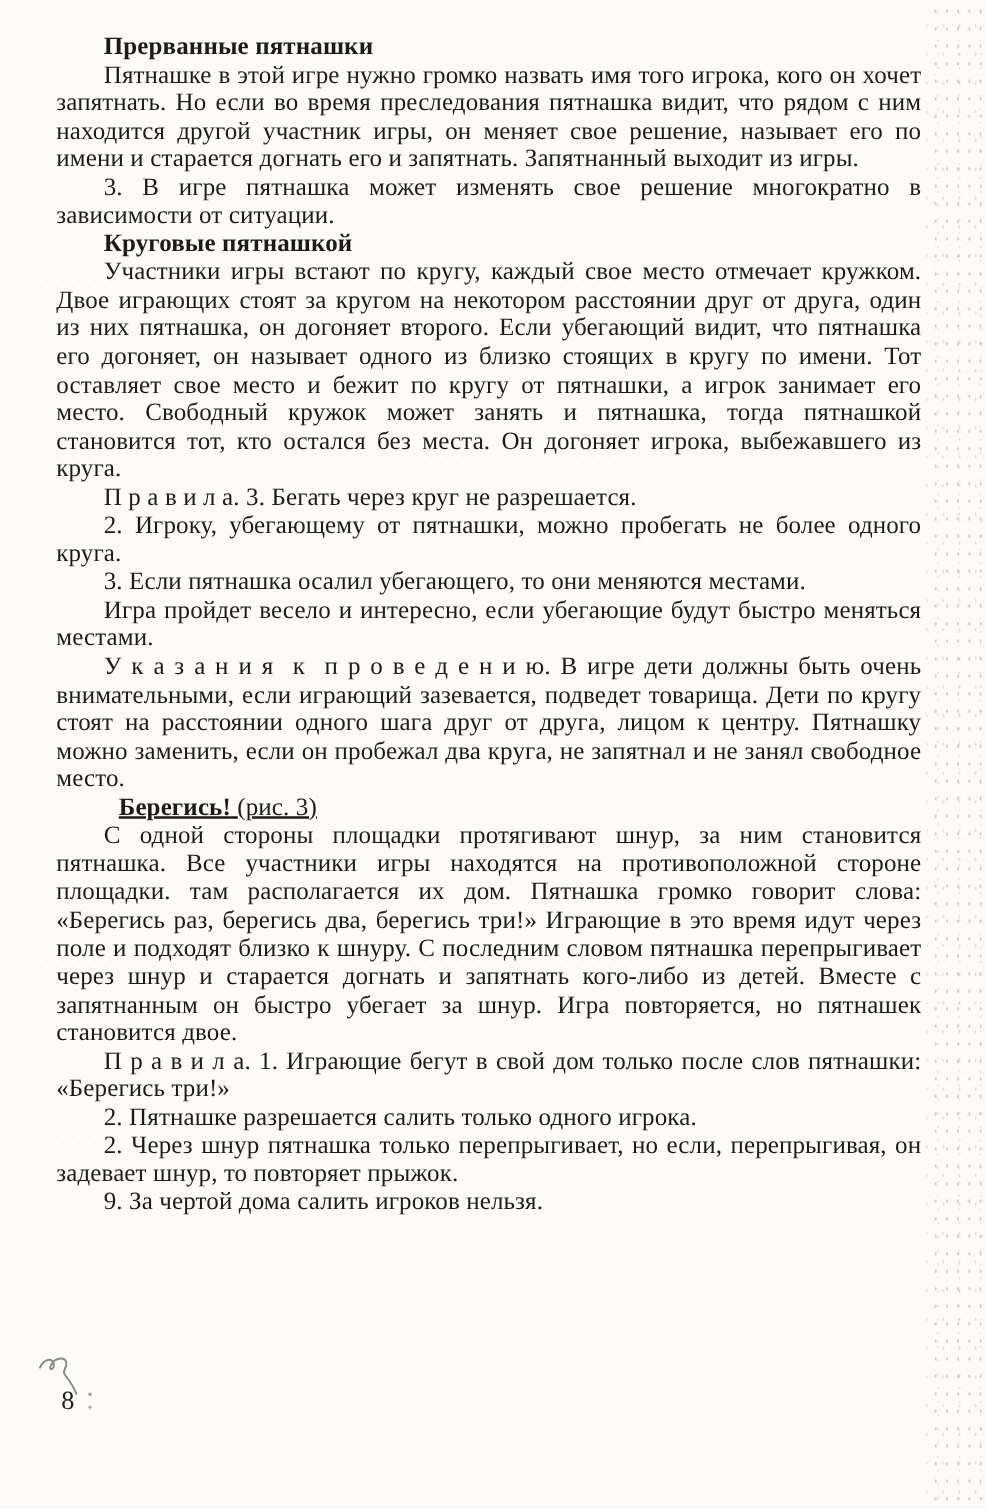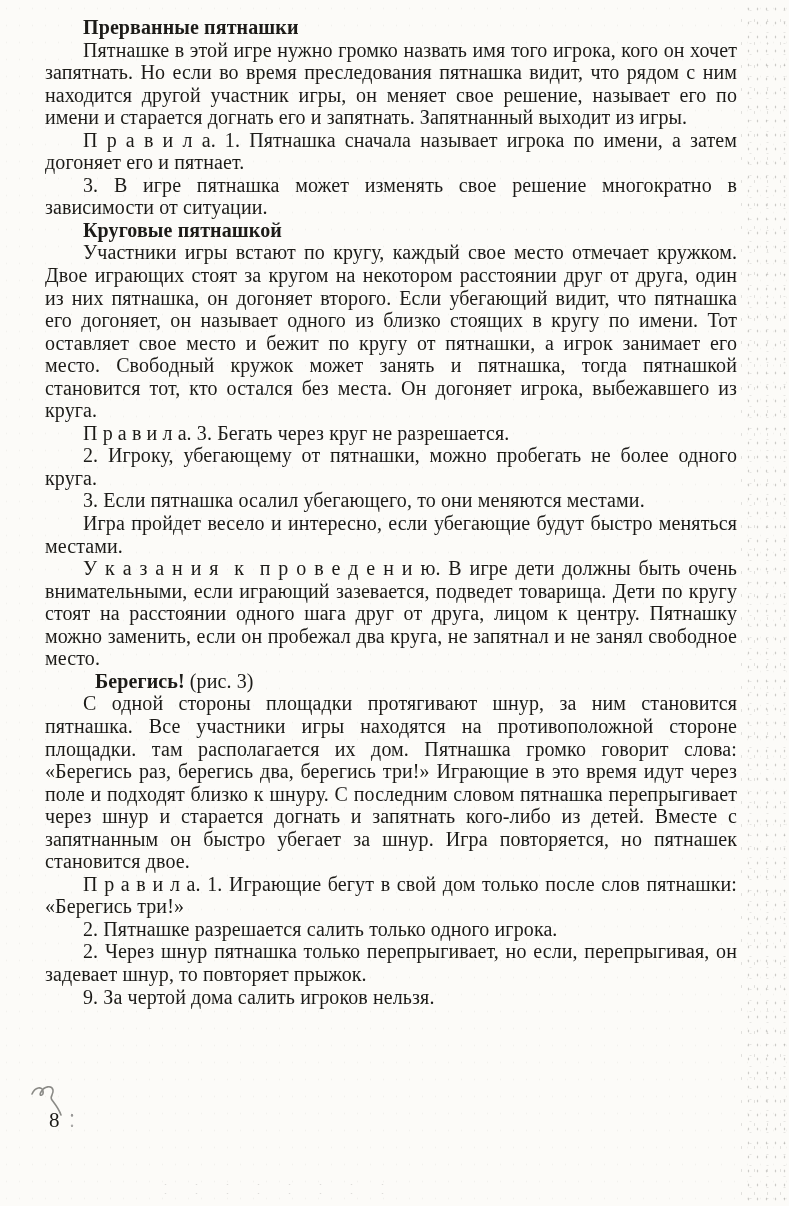--- a/index.html
+++ b/index.html
@@ -12,32 +12,32 @@
     background-color: #fcfbf8;
     background-image: radial-gradient(rgba(60,58,52,0.05) 0.5px, transparent 0.9px);
     background-size: 13px 17px;
     overflow: hidden;
     color: #1c1b18;
     font-family: "Liberation Serif", "DejaVu Serif", serif;
   }
   .text-block {
     position: absolute;
     left: 45px;
-    top: 16px;
+    top: 26px;
     width: 692px;
     font-size: 20px;
     line-height: 22.55px;
     text-align: justify;
     letter-spacing: 0.1px;
     hyphens: auto;
   }
   .para { margin: 0; text-indent: 38px; }
   .para.heading { font-weight: bold; }
   .para.heading .rest { font-weight: normal; }
-  .para.heading-3 { text-indent: 50px; }
+  .para.heading-3 { text-indent: 50px; text-decoration: underline; }
   .lead { white-space: pre-wrap; }
   .pagenum {
     position: absolute;
     left: 49px;
     top: 1108px;
     font-size: 21px;
     line-height: 24px;
   }
   .squiggle {
     position: absolute;
@@ -87,21 +87,20 @@
 <body>
 
 <div class="page">
 
   <div class="text-block">
 
     <p class="para heading"><span>Прерванные пятнашки</span></p>
 
     <p class="para"><span>Пятнашке в этой игре нужно громко назвать имя того игрока, кого он хочет запятнать. Но если во время преследования пятнашка видит, что рядом с ним находится другой участник игры, он меняет свое решение, называет его по имени и старается догнать его и запятнать. Запятнанный выходит из игры.</span></p>
 
-    <p class="para"><span class="lead">П р а в и л а.</span> <span>1. Пятнашка сначала называет игрока по имени, а затем догоняет его и пятнает.</span></p>
 
     <p class="para"><span>3. В игре пятнашка может изменять свое решение многократно в зависимости от ситуации.</span></p>
 
     <p class="para heading"><span>Круговые пятнашкой</span></p>
 
     <p class="para"><span>Участники игры встают по кругу, каждый свое место отмечает кружком. Двое играющих стоят за кругом на некотором расстоянии друг от друга, один из них пятнашка, он догоняет второго. Если убегающий видит, что пятнашка его догоняет, он называет одного из близко стоящих в кругу по имени. Тот оставляет свое место и бежит по кругу от пятнашки, а игрок занимает его место. Свободный кружок может занять и пятнашка, тогда пятнашкой становится тот, кто остался без места. Он догоняет игрока, выбежавшего из круга.</span></p>
 
     <p class="para"><span class="lead">П р а в и л а.</span> <span>3. Бегать через круг не разрешается.</span></p>
 
     <p class="para"><span>2. Игроку, убегающему от пятнашки, можно пробегать не более одного круга.</span></p>

